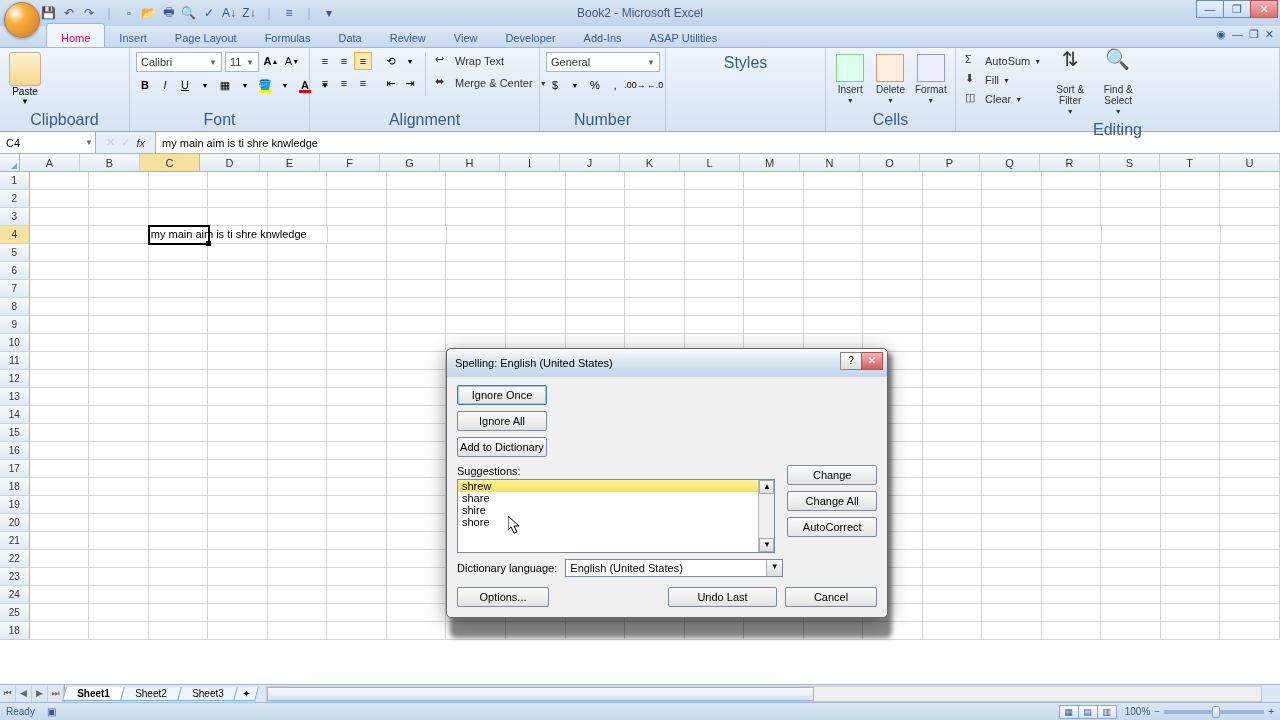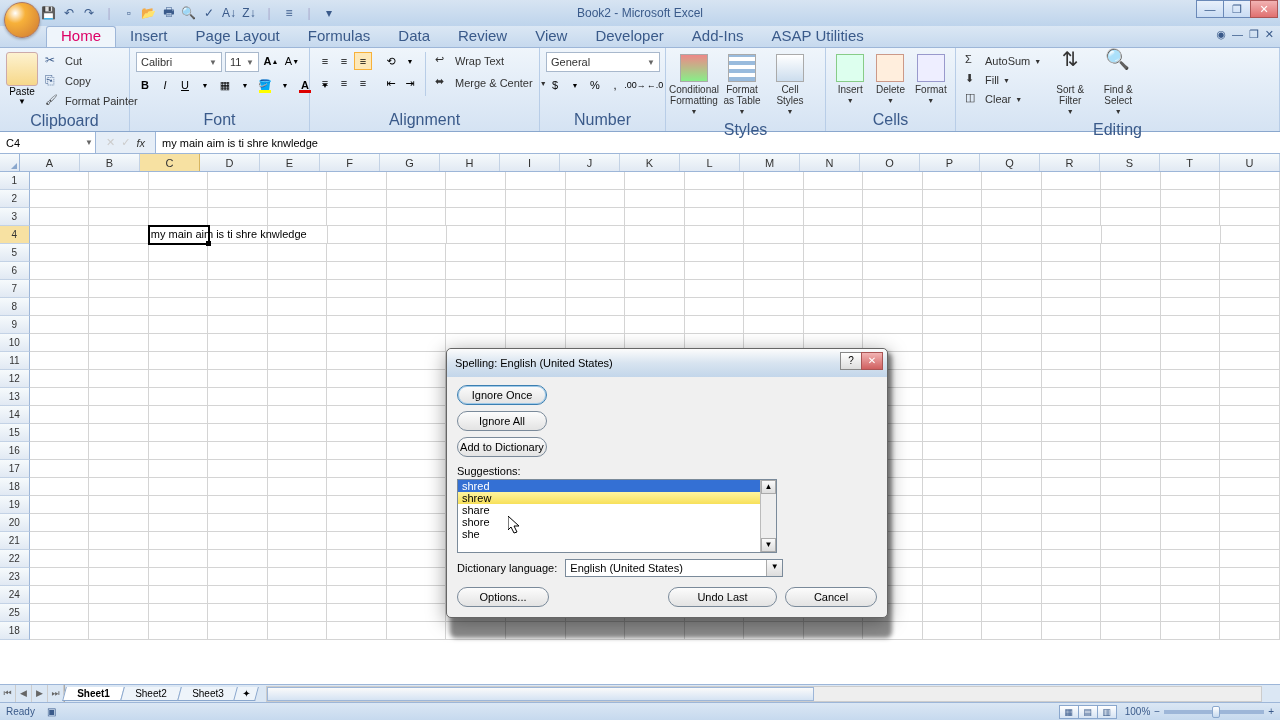--- a/index.html
+++ b/index.html
@@ -10,21 +10,21 @@
   .qat { display:flex; align-items:center; gap:2px; padding-left:40px; }
   .qat .btn, .qat .sep { width:18px; height:18px; display:inline-flex; align-items:center; justify-content:center; color:#3a5a8a; font-size:12px; }
   .office-orb { position:absolute; left:4px; top:2px; width:36px; height:36px; border-radius:50%; background:radial-gradient(circle at 30% 30%,#fff,#f7b13a 30%,#c73 100%); border:1px solid #a76; z-index:5; box-shadow:0 1px 3px rgba(0,0,0,.3); }
   .title-text { position:absolute; left:50%; transform:translateX(-50%); color:#3a5a8a; font-size:12px; }
   .win-btns { position:absolute; right:2px; top:0; display:flex; }
   .win-btns div { width:28px; height:18px; border:1px solid #6a89b8; background:linear-gradient(#e8f0fb,#c9dcf3); margin-left:-1px; display:flex; align-items:center; justify-content:center; color:#3a5a8a; font-size:11px; cursor:default; }
   .win-btns .close { background:linear-gradient(#f2b3b3,#e07070); color:#fff; border-color:#a55; }
   
   
   .tabs { height:22px; background:linear-gradient(#dbe7f4,#c6d9ee); border-bottom:1px solid #9db6d8; display:flex; align-items:flex-end; padding-left:46px; position:relative; }
-  .tab { padding:0 14px 3px; color:#3a5a8a; font-size:15px; cursor:default; }
+  .tab { padding:8px 14px 3px; color:#3a5a8a; font-size:11px; cursor:default; }
   .tab.active { background:#eff5fb; border:1px solid #9db6d8; border-bottom:none; border-top-left-radius:3px; border-top-right-radius:3px; color:#d06; }
   .help-min { position:absolute; right:6px; top:2px; display:flex; gap:6px; color:#3a5a8a; font-size:11px; }
   .help-min span { cursor:default; }
   
   
   .ribbon { height:84px; background:linear-gradient(#eff5fb,#d5e3f3); border-bottom:1px solid #8aa7cd; display:flex; }
   .group { border-right:1px solid #b8cde7; padding:4px 6px 0; display:flex; flex-direction:column; justify-content:space-between; }
   .group-body { display:flex; gap:4px; align-items:flex-start; flex:1; }
   .group-label { text-align:center; font-size:16px; color:#3a5a8a; padding:2px 0; position:relative; }
   .rbtn { display:flex; align-items:center; gap:4px; padding:1px 3px; color:#333; cursor:default; white-space:nowrap; }
@@ -80,21 +80,21 @@
   .dlg-left { width:320px; }
   .dlg-right { width:90px; display:flex; flex-direction:column; gap:6px; }
   .dlg-label { margin-bottom:2px; }
   .dlg-input { border:1px solid #7a8a9a; background:#fff; padding:2px 4px; width:100%; font-size:11px; height:18px; }
   .dlg-listbox { border:1px solid #7a8a9a; background:#fff; height:74px; position:relative; overflow:hidden; }
   .dlg-listbox .it { padding:0 4px; font-size:11px; line-height:12px; cursor:default; }
   .dlg-listbox .it.sel { background:#3470d4; color:#fff; }
   .dlg-listbox .it.hl { background:linear-gradient(#fff5a0,#f7e05a); }
   .dlg-listbox .sb { position:absolute; right:0; top:0; bottom:0; width:16px; border-left:1px solid #bbb; background:#eee; }
   .dlg-listbox .sb .ar { height:14px; background:linear-gradient(#fafafa,#ddd); border:1px solid #aaa; margin:0; text-align:center; font-size:8px; line-height:12px; }
-  .dlg-btn { border:1px solid #7a8a9a; background:linear-gradient(#fcfcfc,#e3e3e3); padding:3px 0; font-size:11px; text-align:center; cursor:default; border-radius:10px; }
+  .dlg-btn { border:1px solid #7a8a9a; background:linear-gradient(#fcfcfc,#e3e3e3); padding:3px 0; font-size:11px; text-align:center; cursor:default; border-radius:2px; }
   .dlg-btn.default { border:1px solid #3c7fb1; box-shadow:0 0 0 1px #9ec9e8 inset; }
   .dlg-select { border:1px solid #7a8a9a; background:#fff; padding:2px 4px; font-size:11px; width:218px; position:relative; }
   .dlg-select .dd { position:absolute; right:0; top:0; bottom:0; width:16px; border-left:1px solid #aaa; background:linear-gradient(#fafafa,#ddd); text-align:center; font-size:8px; line-height:14px; }
   
   
   .sheettabs { position:absolute; bottom:18px; left:0; right:0; height:18px; background:#dbe7f4; border-top:1px solid #9db6d8; display:flex; align-items:center; }
   .sheettabs .nav { display:flex; border-right:1px solid #aaa; }
   .sheettabs .nav div { width:16px; text-align:center; font-size:9px; color:#666; border-right:1px solid #ccc; line-height:17px; cursor:default; }
   .stab { padding:1px 12px; background:#eef4fa; border:1px solid #8aa7cd; border-top:none; margin-left:-1px; font-size:10px; cursor:default; transform:skewX(-15deg); }
   .stab span { display:inline-block; transform:skewX(15deg); }
@@ -163,34 +163,20 @@
 </div>
 
 <div class="ribbon">
 
   <div class="group g-clip" style="width:130px;">
     <div class="group-body">
       <div class="paste">
         <span class="ic"></span>
         <span style="font-size:10px;">Paste</span>
         <span style="font-size:8px;">▼</span>
-      </div>
-      <div style="display:flex;flex-direction:column;gap:2px;">
-        <div class="rbtn">
-            <span class="ic i-scissors"></span>
-            <span>Cut</span>
-          </div>
-        <div class="rbtn">
-            <span class="ic i-copy"></span>
-            <span>Copy</span>
-          </div>
-        <div class="rbtn">
-            <span class="ic i-brush"></span>
-            <span>Format Painter</span>
-          </div>
       </div>
     </div>
     <div class="group-label">Clipboard</div>
   </div>
 
   <div class="group" style="width:180px;">
     <div class="group-body" style="flex-direction:column;gap:4px;">
       <div style="display:flex;gap:3px;">
         <div class="combo" style="width:86px;">
             <span>Calibri</span>
@@ -267,37 +253,20 @@
         <span class="mini">%</span>
         <span class="mini">,</span>
         <span class="mini" style="font-size:9px;">.00→</span>
         <span class="mini" style="font-size:9px;">←.0</span>
       </div>
     </div>
     <div class="group-label">Number</div>
   </div>
 
   <div class="group" style="width:160px;">
-    <div class="group-body">
-      <div class="bigbtn">
-          <span class="ic" style="background:linear-gradient(#e88,#8e8);border:1px solid #aaa;"></span>
-          <span>Conditional Formatting</span>
-          <span style="font-size:7px;">▼</span>
-        </div>
-      <div class="bigbtn">
-          <span class="ic" style="background:repeating-linear-gradient(0deg,#9bd,#9bd 4px,#fff 4px,#fff 8px);border:1px solid #aaa;"></span>
-          <span>Format as Table</span>
-          <span style="font-size:7px;">▼</span>
-        </div>
-      <div class="bigbtn">
-          <span class="ic" style="background:linear-gradient(#fff,#cde);border:1px solid #aaa;"></span>
-          <span>Cell Styles</span>
-          <span style="font-size:7px;">▼</span>
-        </div>
-    </div>
     <div class="group-label">Styles</div>
   </div>
 
   <div class="group" style="width:130px;">
     <div class="group-body">
       <div class="bigbtn">
           <span class="ic" style="background:#dfe;border:1px solid #8c8;"></span>
           <span>Insert</span>
           <span style="font-size:7px;">▼</span>
         </div>
@@ -1035,31 +1004,35 @@
         <div class="dlg-btn default">Ignore Once</div>
         <div class="dlg-btn">Ignore All</div>
         <div class="dlg-btn">Add to Dictionary</div>
       </div>
     </div>
     <div style="height:8px;"></div>
     <div class="dlg-row">
       <div class="dlg-left">
         <div class="dlg-label">Suggestions:</div>
         <div class="dlg-listbox">
-          <div class="it sel">shred</div>
           <div class="it hl">shrew</div>
           <div class="it">share</div>
+          <div class="it">shire</div>
           <div class="it">shore</div>
-          <div class="it">she</div>
           <div class="sb">
               <div class="ar">▲</div>
               <div style="height:44px;"></div>
               <div class="ar">▼</div>
             </div>
         </div>
+      </div>
+      <div class="dlg-right">
+        <div class="dlg-btn">Change</div>
+        <div class="dlg-btn">Change All</div>
+        <div class="dlg-btn">AutoCorrect</div>
       </div>
     </div>
     <div style="height:6px;"></div>
     <div style="display:flex;align-items:center;gap:8px;">
       <span>Dictionary language:</span>
       <div class="dlg-select"><span>English (United States)</span><span class="dd">▼</span></div>
     </div>
     <div style="height:10px;"></div>
     <div style="display:flex;gap:8px;">
       <div class="dlg-btn" style="width:92px;">Options...</div>

